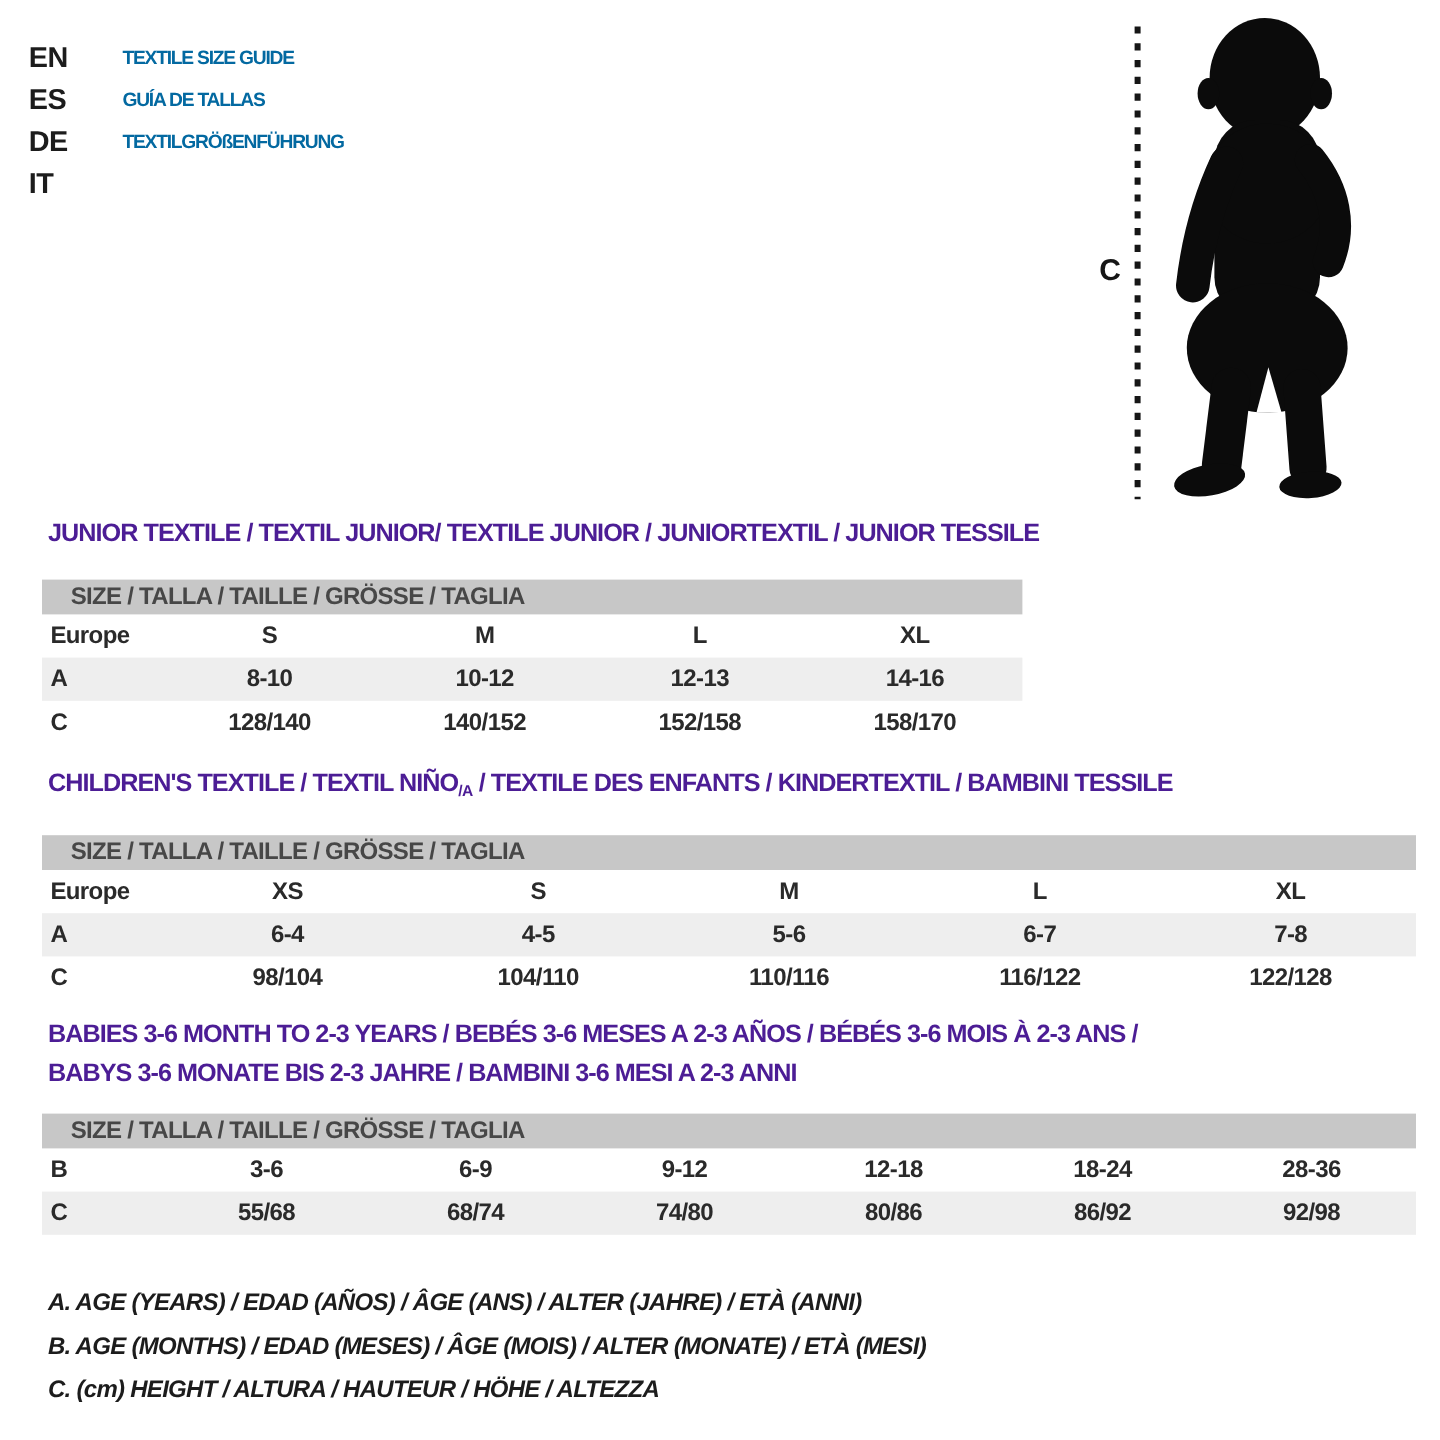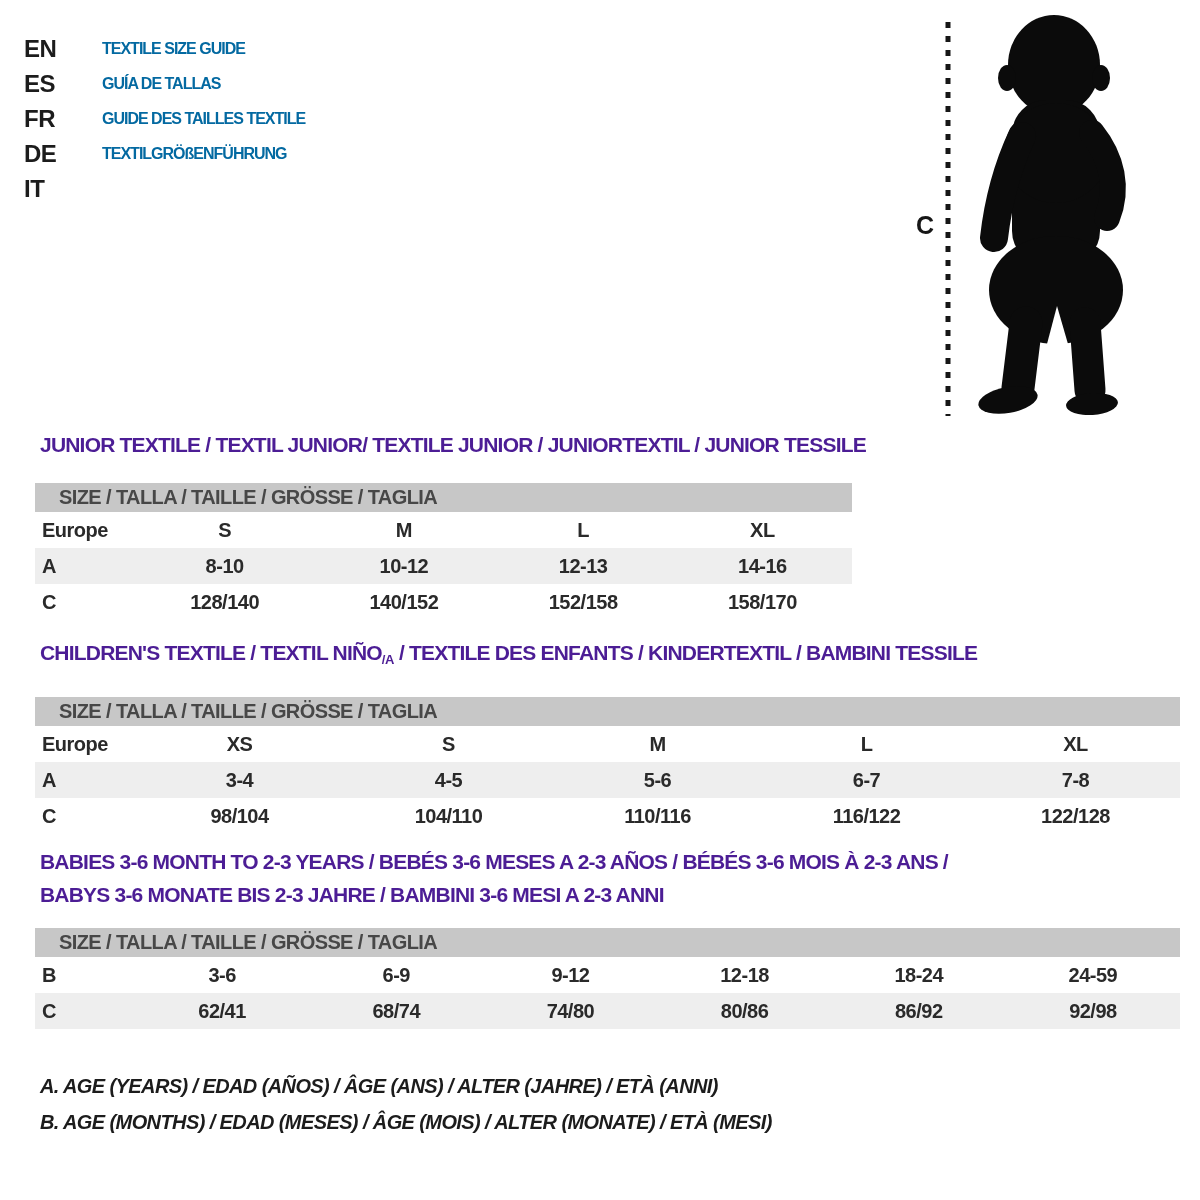--- a/index.html
+++ b/index.html
@@ -61,24 +61,20 @@
   <div class="lang-block">
     <div class="lang-row">
       <span class="lang-code">EN</span>
       <span class="lang-title">TEXTILE SIZE GUIDE</span>
     </div>
     <div class="lang-row">
       <span class="lang-code">ES</span>
       <span class="lang-title">GUÍA DE TALLAS</span>
     </div>
     <div class="lang-row">
-      <span class="lang-code">FR</span>
-      <span class="lang-title">GUIDE DES TAILLES TEXTILE</span>
-    </div>
-    <div class="lang-row">
       <span class="lang-code">DE</span>
       <span class="lang-title">TEXTILGRÖßENFÜHRUNG</span>
     </div>
     <div class="lang-row">
       <span class="lang-code">IT</span>
     </div>
   </div>
 
   <svg class="figure-svg" viewBox="0 0 260 415" aria-hidden="true">
     <line x1="48" y1="14" x2="48" y2="408" stroke="#161616" stroke-width="5" stroke-dasharray="6 8"></line>
@@ -142,21 +138,21 @@
       <div class="tbl-row cols5">
         <div class="cell label">Europe</div>
         <div class="cell">XS</div>
         <div class="cell">S</div>
         <div class="cell">M</div>
         <div class="cell">L</div>
         <div class="cell">XL</div>
       </div>
       <div class="tbl-row cols5 shade">
         <div class="cell label">A</div>
-        <div class="cell">3-4</div>
+        <div class="cell">6-4</div>
         <div class="cell">4-5</div>
         <div class="cell">5-6</div>
         <div class="cell">6-7</div>
         <div class="cell">7-8</div>
       </div>
       <div class="tbl-row cols5">
         <div class="cell label">C</div>
         <div class="cell">98/104</div>
         <div class="cell">104/110</div>
         <div class="cell">110/116</div>
@@ -173,32 +169,33 @@
     </h2>
     <div class="tbl">
       <div class="tbl-head">SIZE / TALLA / TAILLE / GRÖSSE / TAGLIA</div>
       <div class="tbl-row cols6">
         <div class="cell label">B</div>
         <div class="cell">3-6</div>
         <div class="cell">6-9</div>
         <div class="cell">9-12</div>
         <div class="cell">12-18</div>
         <div class="cell">18-24</div>
-        <div class="cell">24-59</div>
+        <div class="cell">28-36</div>
       </div>
       <div class="tbl-row cols6 shade">
         <div class="cell label">C</div>
-        <div class="cell">62/41</div>
+        <div class="cell">55/68</div>
         <div class="cell">68/74</div>
         <div class="cell">74/80</div>
         <div class="cell">80/86</div>
         <div class="cell">86/92</div>
         <div class="cell">92/98</div>
       </div>
     </div>
   </section>
 
   <div class="legend">
     <div class="legend-line">A. AGE (YEARS) / EDAD (AÑOS) / ÂGE (ANS) / ALTER (JAHRE) / ETÀ (ANNI)</div>
     <div class="legend-line">B. AGE (MONTHS) / EDAD (MESES) / ÂGE (MOIS) / ALTER (MONATE) / ETÀ (MESI)</div>
+    <div class="legend-line">C. (cm) HEIGHT / ALTURA / HAUTEUR / HÖHE / ALTEZZA</div>
   </div>
 
 </div>
 
 </body></html>

